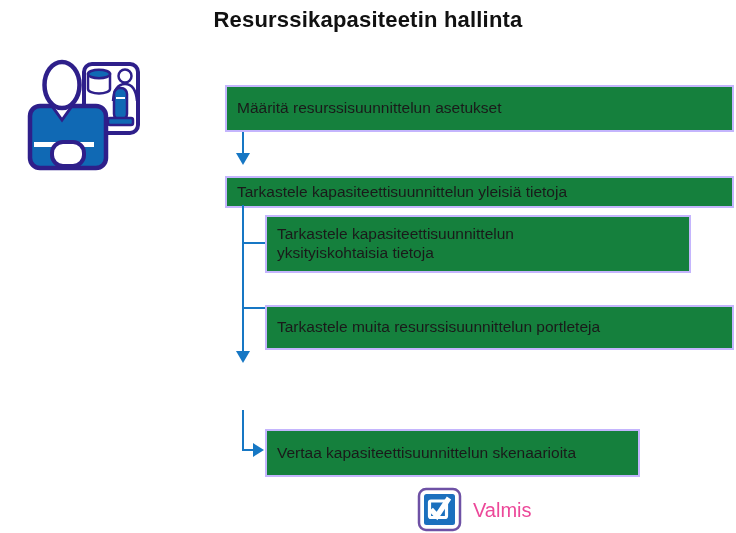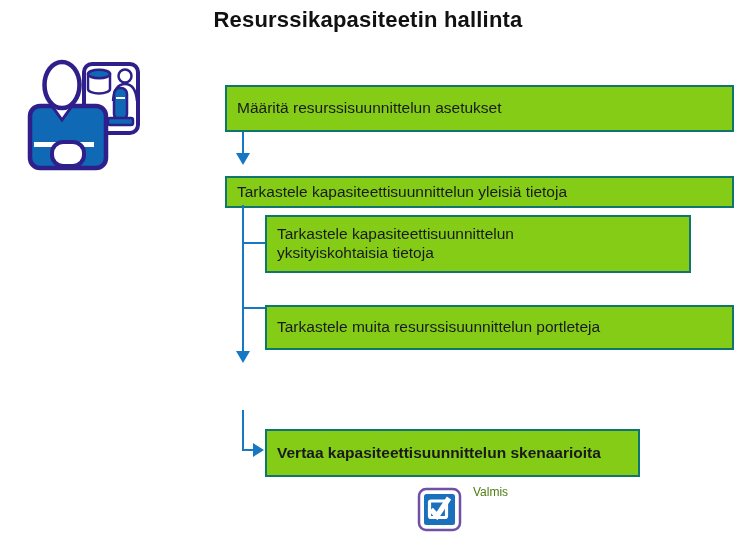--- a/index.html
+++ b/index.html
@@ -10,47 +10,47 @@
   .title{
     position:absolute;top:7px;left:0;right:0;text-align:center;
     font-size:22px;font-weight:bold;color:#111;letter-spacing:0.2px;
   }
   .role-label{
     position:absolute;left:0;top:163px;width:150px;text-align:center;
     font-size:15px;font-weight:bold;color:#111;
   }
   .person-icon{position:absolute;left:26px;top:56px;}
   .fbox{
-    position:absolute;box-sizing:border-box;background:#84cc16;
-    border:2px solid #0f766e;display:flex;align-items:center;
+    position:absolute;box-sizing:border-box;background:#15803d;
+    border:2px solid #c4b5fd;display:flex;align-items:center;
     font-size:15.5px;line-height:1.22;padding-left:10px;padding-right:0;
   }
   .b1{left:225px;top:85px;width:509px;height:47px;}
   .b2{left:225px;top:176px;width:509px;height:32px;}
   .s1{left:265px;top:215px;width:426px;height:58px;}
   .s2{left:265px;top:287px;width:469px;height:45px;margin-top:18px;}
   .b3{left:225px;top:363px;width:509px;height:48px;}
-  .s3{left:265px;top:429px;width:375px;height:48px;font-weight:bold;}
+  .s3{left:265px;top:429px;width:375px;height:48px;}
   .s1 span{display:inline-block;max-width:340px;}
   .vline,.hline{position:absolute;background:#1677C4;}
   .vline{width:2px;}
   .hline{height:2px;}
   .arr-down{
     position:absolute;width:0;height:0;
     border-left:7px solid transparent;border-right:7px solid transparent;
     border-top:12px solid #1677C4;
   }
   .arr-right{
     position:absolute;width:0;height:0;
     border-top:7px solid transparent;border-bottom:7px solid transparent;
     border-left:11px solid #1677C4;
   }
   .done-icon{position:absolute;left:417px;top:487px;}
   .done-label{
-    position:absolute;left:473px;top:485px;font-size:12px;color:#4d7c0f;
+    position:absolute;left:473px;top:499px;font-size:20px;color:#ec4899;
   }
 </style>
 </head>
 <body>
 
 <div class="canvas">
 
   <div class="title">Resurssikapasiteetin hallinta</div>
 
   <svg class="person-icon" width="114" height="118" viewBox="0 0 114 118">

